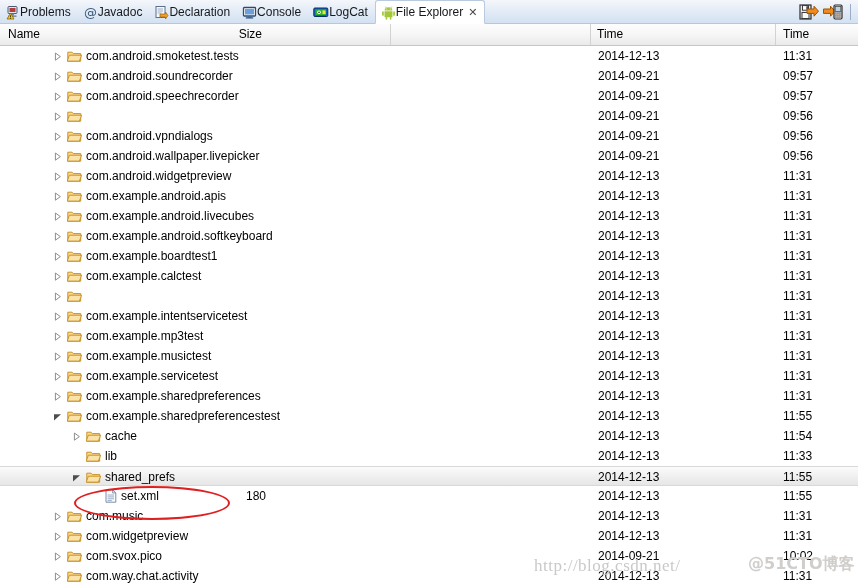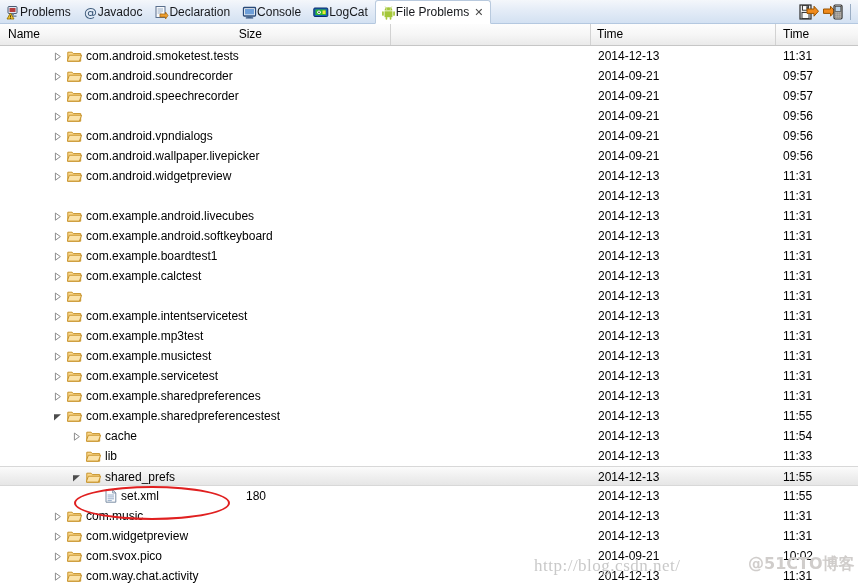--- a/index.html
+++ b/index.html
@@ -260,21 +260,21 @@
         <rect x="1.1" y="6.2" width="1.7" height="4.6" rx="0.85" fill="#a4c739"></rect>
         <rect x="12.2" y="6.2" width="1.7" height="4.6" rx="0.85" fill="#a4c739"></rect>
         <rect x="4.6" y="12" width="1.7" height="2.7" rx="0.85" fill="#a4c739"></rect>
         <rect x="8.7" y="12" width="1.7" height="2.7" rx="0.85" fill="#a4c739"></rect>
         <circle cx="5.7" cy="4.1" r="0.5" fill="#ffffff"></circle>
         <circle cx="9.3" cy="4.1" r="0.5" fill="#ffffff"></circle>
         <line x1="4.2" y1="1.6" x2="5.3" y2="3" stroke="#a4c739" stroke-width="0.7"></line>
         <line x1="10.8" y1="1.6" x2="9.7" y2="3" stroke="#a4c739" stroke-width="0.7"></line>
       </svg>
     </span>
-    <span class="tablabel">File Problems</span>
+    <span class="tablabel">File Explorer</span>
     <span class="closex">✕</span>
   </div>
 
   <div class="tabfill"></div>
 
   <div class="toolbar-icons">
     <span class="ico">
       <svg width="20" height="18" viewBox="0 0 20 18">
         <rect x="1" y="2" width="11" height="14" fill="#e9e9e9" stroke="#2b2b2b" stroke-width="1.2"></rect>
         <rect x="3.5" y="2.6" width="6" height="4.6" fill="#fdfdfd" stroke="#2b2b2b" stroke-width="0.9"></rect>
@@ -426,20 +426,32 @@
             <path d="M0.8 2.2 h4.3 l1.2 1.4 h7.4 v7.6 h-12.9 z" fill="#fcd88a" stroke="#c8942c" stroke-width="1"></path>
             <path d="M2.4 5.2 h12.2 l-2.2 5.9 h-12.2 z" fill="#fbe2a8" stroke="#c8942c" stroke-width="1"></path>
           </svg></span>
         <span class="label">com.android.widgetpreview</span>
       </div>
       <div class="size"></div>
       <div class="date">2014-12-13</div>
       <div class="time">11:31</div>
     </div>
     <div class="row">
+      <div class="name" style="left: 52px;">
+        <span class="arrow">
+          <svg width="9" height="9" viewBox="0 0 9 9">
+            <polygon points="2.4,1 7.4,4.6 2.4,8.2" fill="none" stroke="#8d8d8d" stroke-width="1"></polygon>
+          </svg>
+        </span>
+        <span class="ico" style="margin-left: 4px;"><svg width="15" height="13" viewBox="0 0 15 13">
+            <path d="M0.8 2.2 h4.3 l1.2 1.4 h7.4 v7.6 h-12.9 z" fill="#fcd88a" stroke="#c8942c" stroke-width="1"></path>
+            <path d="M2.4 5.2 h12.2 l-2.2 5.9 h-12.2 z" fill="#fbe2a8" stroke="#c8942c" stroke-width="1"></path>
+          </svg></span>
+        <span class="label">com.example.android.apis</span>
+      </div>
       <div class="size"></div>
       <div class="date">2014-12-13</div>
       <div class="time">11:31</div>
     </div>
     <div class="row">
       <div class="name" style="left: 52px;">
         <span class="arrow">
           <svg width="9" height="9" viewBox="0 0 9 9">
             <polygon points="2.4,1 7.4,4.6 2.4,8.2" fill="none" stroke="#8d8d8d" stroke-width="1"></polygon>
           </svg>

